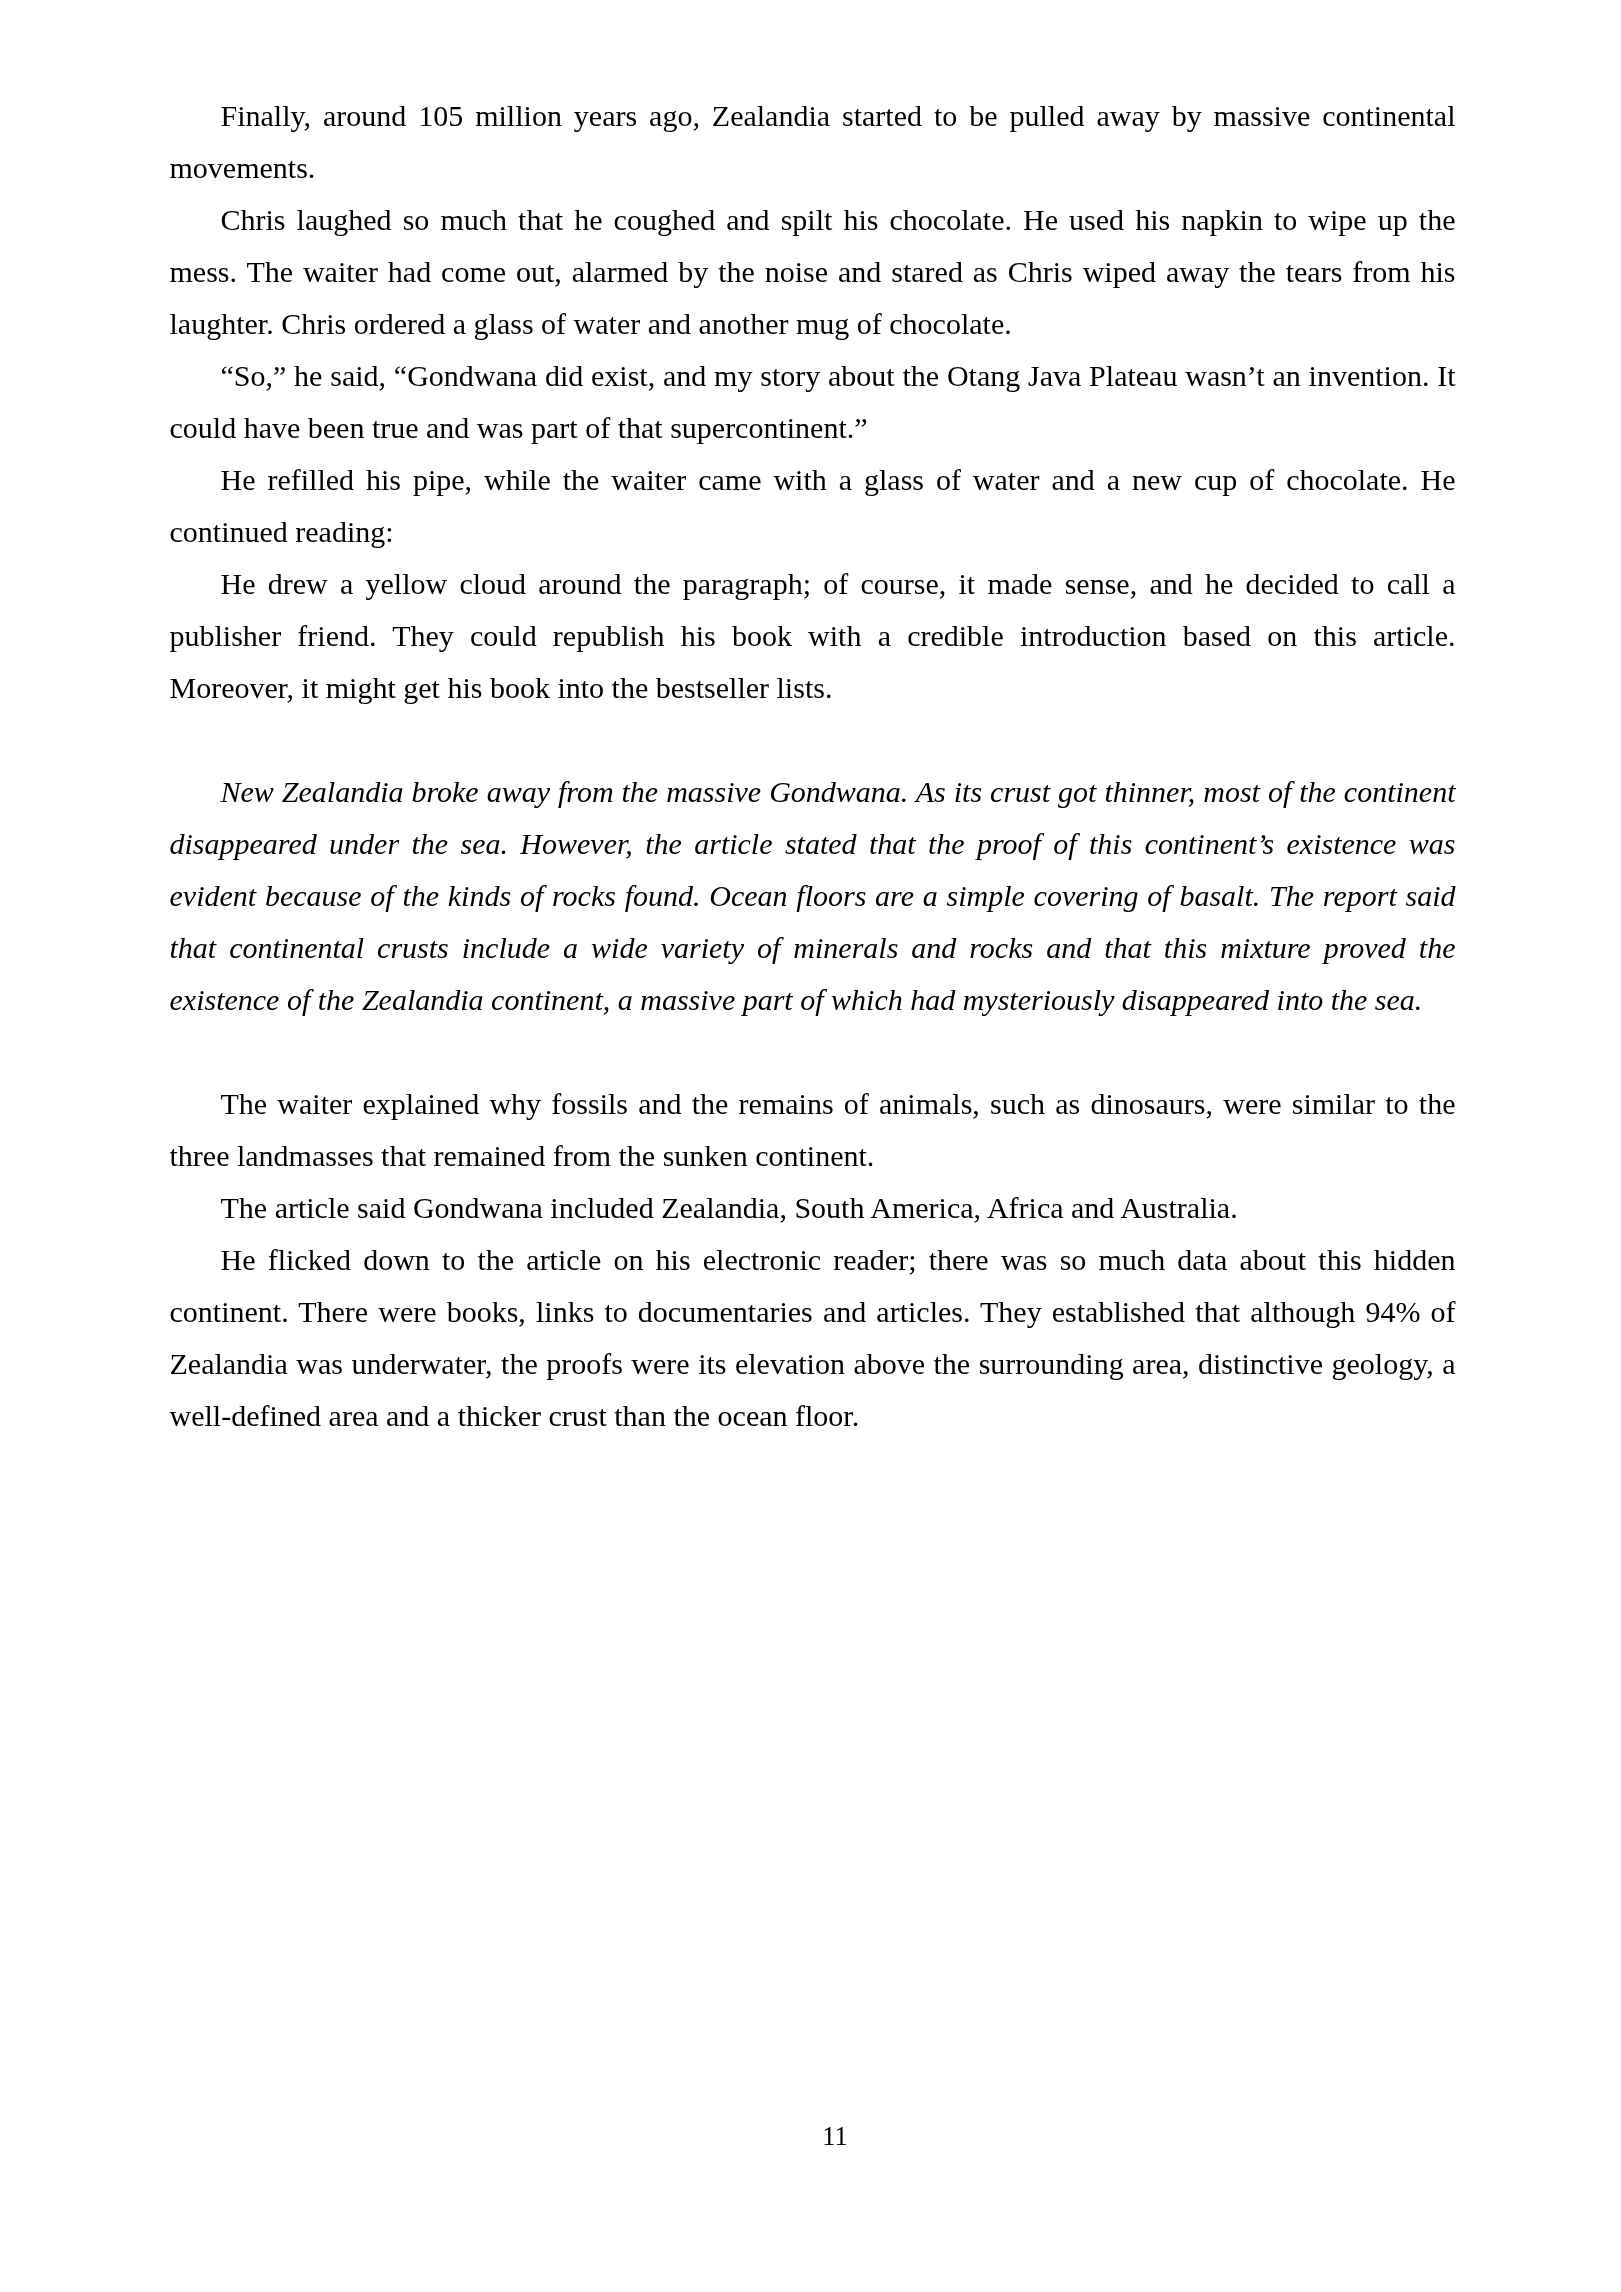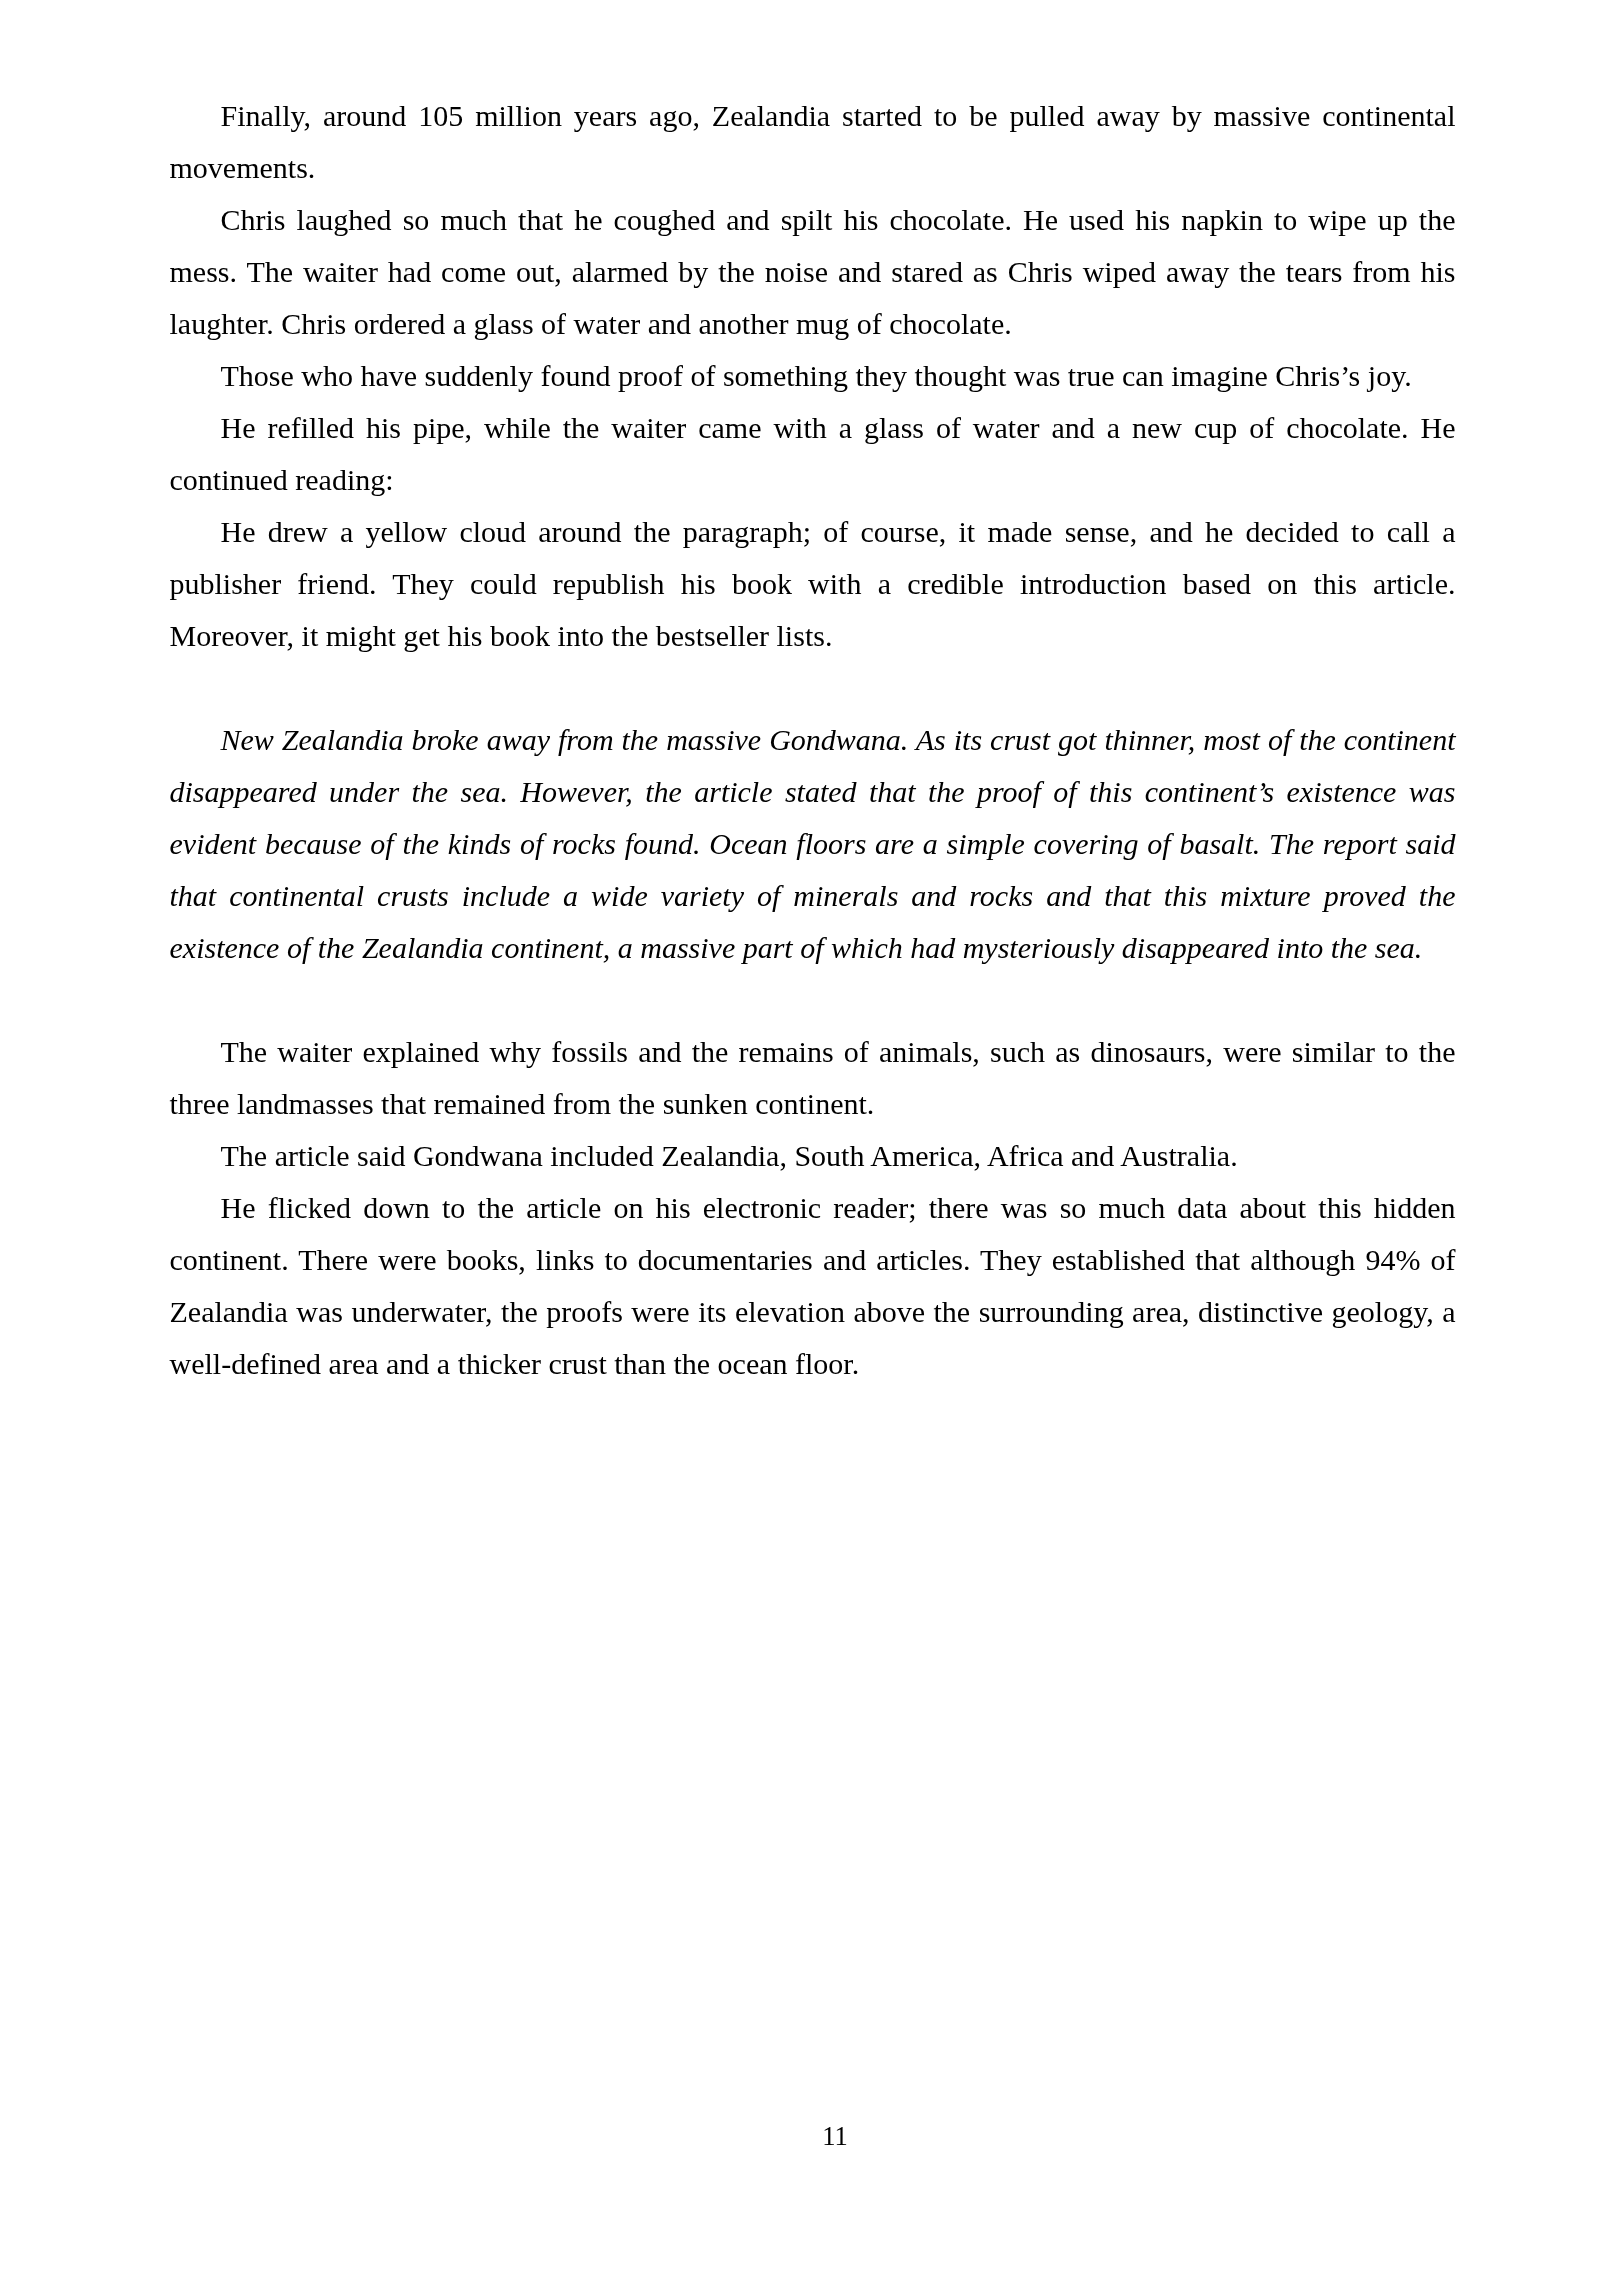--- a/index.html
+++ b/index.html
@@ -59,21 +59,21 @@
   }
 </style>
 </head>
 <body>
 
 <div class="page">
 
   <div class="text-column" id="text-column">
       <p class="body-para">Finally, around 105 million years ago, Zealandia started to be pulled away by massive continental movements.</p>
       <p class="body-para">Chris laughed so much that he coughed and spilt his chocolate. He used his napkin to wipe up the mess. The waiter had come out, alarmed by the noise and stared as Chris wiped away the tears from his laughter. Chris ordered a glass of water and another mug of chocolate.</p>
-      <p class="body-para">Those who have suddenly found proof of something they thought was true can imagine Chris’s joy.</p>
+      <p class="body-para">“So,” he said, “Gondwana did exist, and my story about the Otang Java Plateau wasn’t an invention. It could have been true and was part of that supercontinent.”</p>
       <p class="body-para">He refilled his pipe, while the waiter came with a glass of water and a new cup of chocolate. He continued reading:</p>
       <p class="body-para">He drew a yellow cloud around the paragraph; of course, it made sense, and he decided to call a publisher friend. They could republish his book with a credible introduction based on this article. Moreover, it might get his book into the bestseller lists.</p>
       <div class="spacer-line"></div>
       <p class="italic-para">New Zealandia broke away from the massive Gondwana. As its crust got thinner, most of the continent disappeared under the sea. However, the article stated that the proof of this continent’s existence was evident because of the kinds of rocks found. Ocean floors are a simple covering of basalt. The report said that continental crusts include a wide variety of minerals and rocks and that this mixture proved the existence of the Zealandia continent, a massive part of which had mysteriously disappeared into the sea.</p>
       <div class="spacer-line"></div>
       <p class="body-para">The waiter explained why fossils and the remains of animals, such as dinosaurs, were similar to the three landmasses that remained from the sunken continent.</p>
       <p class="body-para">The article said Gondwana included Zealandia, South America, Africa and Australia.</p>
       <p class="body-para">He flicked down to the article on his electronic reader; there was so much data about this hidden continent. There were books, links to documentaries and articles. They established that although 94% of Zealandia was underwater, the proofs were its elevation above the surrounding area, distinctive geology, a well-defined area and a thicker crust than the ocean floor.</p>
     </div>
 

